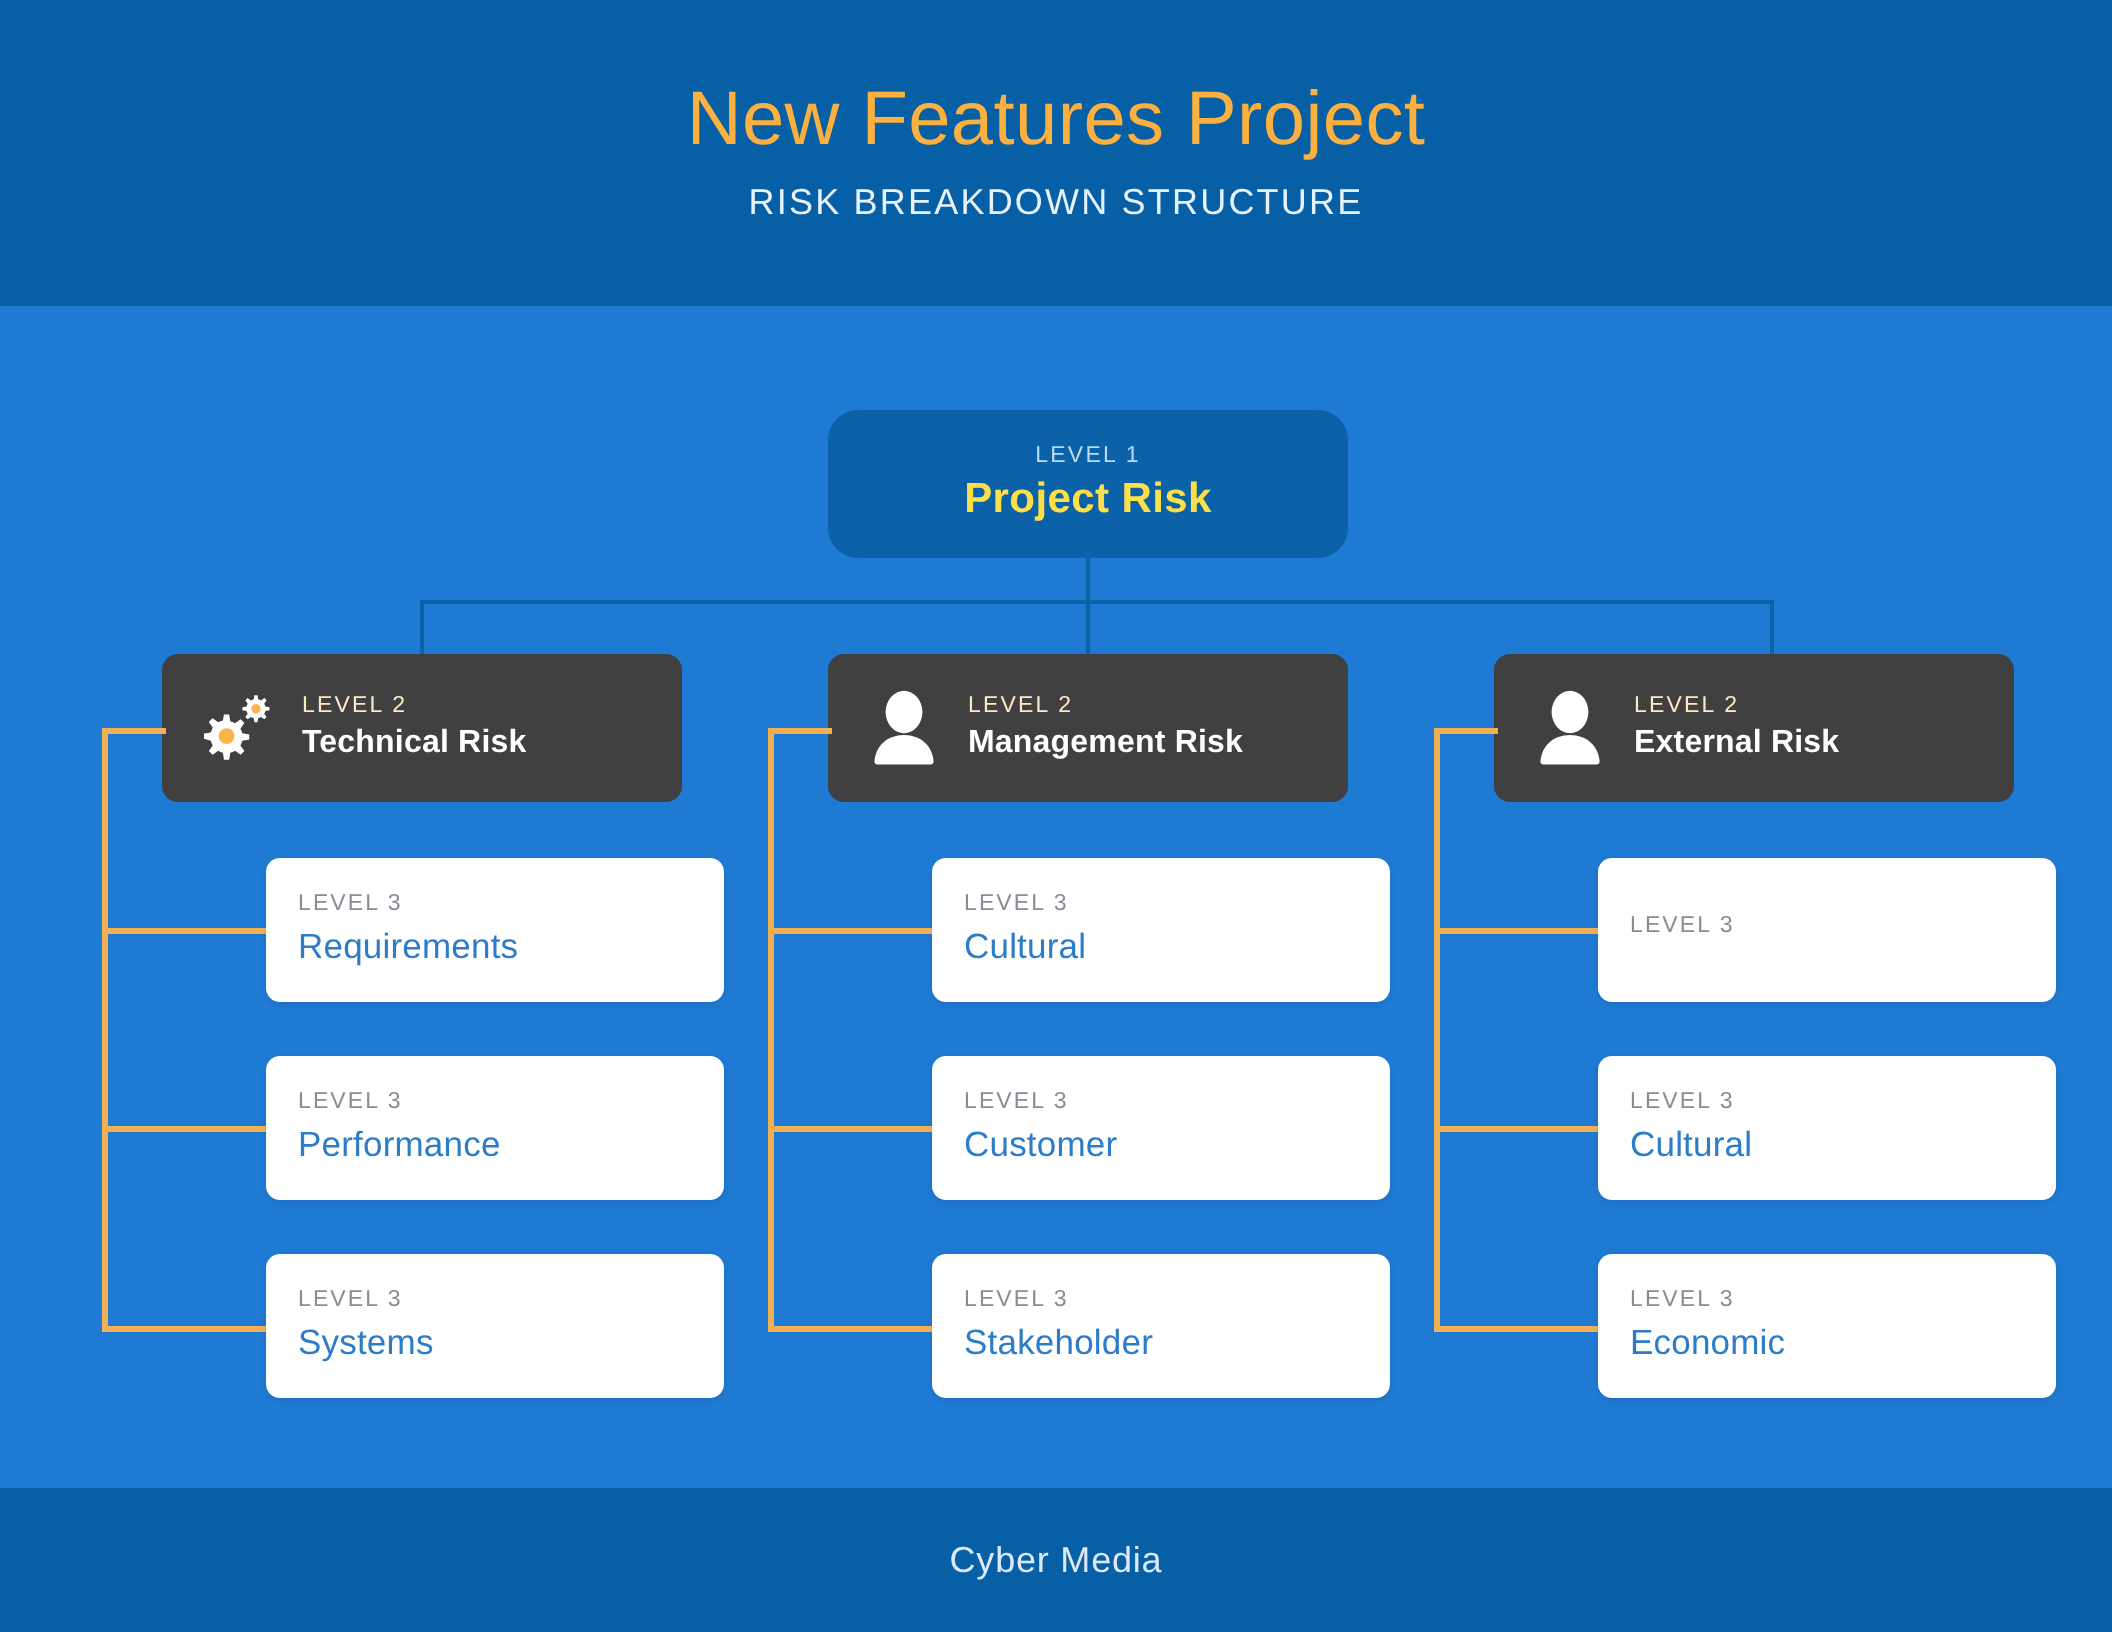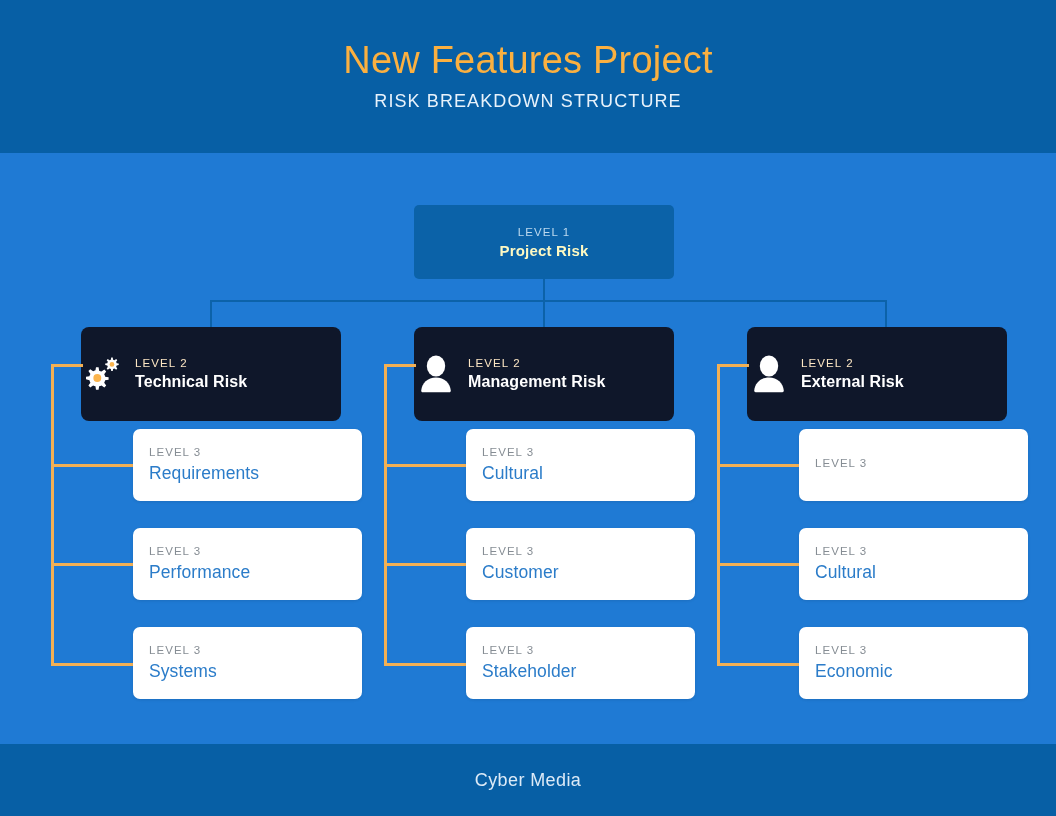--- a/index.html
+++ b/index.html
@@ -35,31 +35,31 @@
 
   
   .canvas{ position:absolute; left:0; top:153px; width:1056px; height:591px; }
 
   
   .ln{ position:absolute; background:#0c62a9; }
 
   
   .node1{
     position:absolute; left:414px; top:52px; width:260px; height:74px;
-    background:#0b62a8; border-radius:5px;
+    background:#0b62a8; border-radius:15px;
     display:flex; flex-direction:column; align-items:center; justify-content:center;
   }
   .node1 .lvl{ font-size:11.5px; color:#bcd9ef; letter-spacing:1.1px; margin-bottom:4px; }
-  .node1 .ttl{ font-size:15px; font-weight:bold; color:#fef9c3; letter-spacing:.2px; }
+  .node1 .ttl{ font-size:21px; font-weight:bold; color:#fde047; letter-spacing:.2px; }
 
   
   .node2{
-    position:absolute; top:174px; width:260px; height:94px;
-    background:#0f172a; border-radius:8px;
-    display:flex; align-items:center; 
+    position:absolute; top:174px; width:260px; height:74px;
+    background:#404040; border-radius:8px;
+    display:flex; align-items:center; padding-left:16px;
   }
   .node2 .ico{ width:44px; height:44px; flex:0 0 44px; margin-right:10px;
                display:flex; align-items:center; justify-content:center; }
   .node2 .txt{ display:flex; flex-direction:column; justify-content:center; }
   .node2 .lvl{ font-size:11.5px; color:#fde7c4; letter-spacing:1.1px; margin-bottom:4px; }
   .node2 .ttl{ font-size:16px; font-weight:bold; color:#ffffff; letter-spacing:.1px; }
 
   
   .node3{
     position:absolute; width:229px; height:72px;

